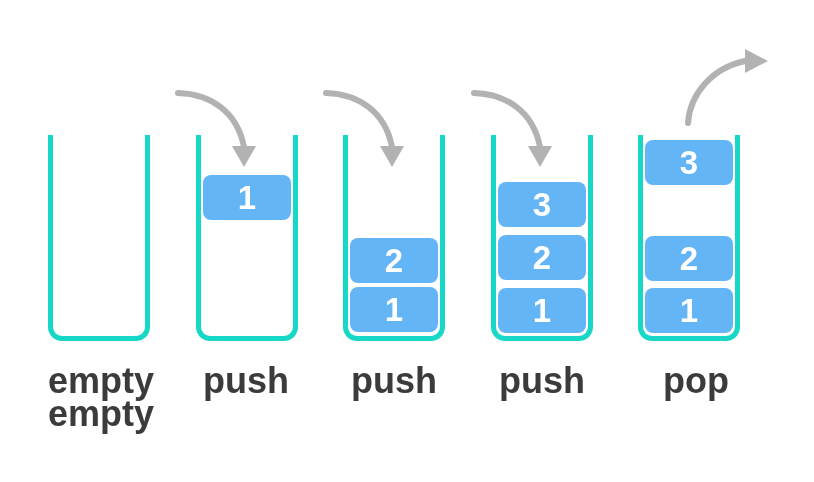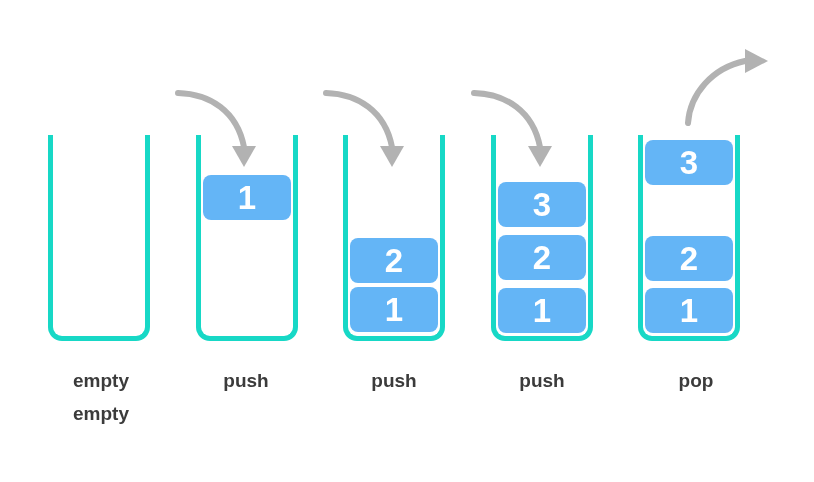--- a/index.html
+++ b/index.html
@@ -47,21 +47,21 @@
     font-weight: 700;
     line-height: 1;
   }
 
   .op-label {
     position: absolute;
     top: 364px;
     transform: translateX(-50%);
     text-align: right;
     color: #3b3b3b;
-    font-size: 19px;
+    font-size: 36px;
     font-weight: 700;
     line-height: 33px;
     white-space: nowrap;
   }
   .op-label span { display: block; }
   .label-1 { left: 101px; }
   .label-2 { left: 246px; }
   .label-3 { left: 394px; }
   .label-4 { left: 542px; }
   .label-5 { left: 696px; }

